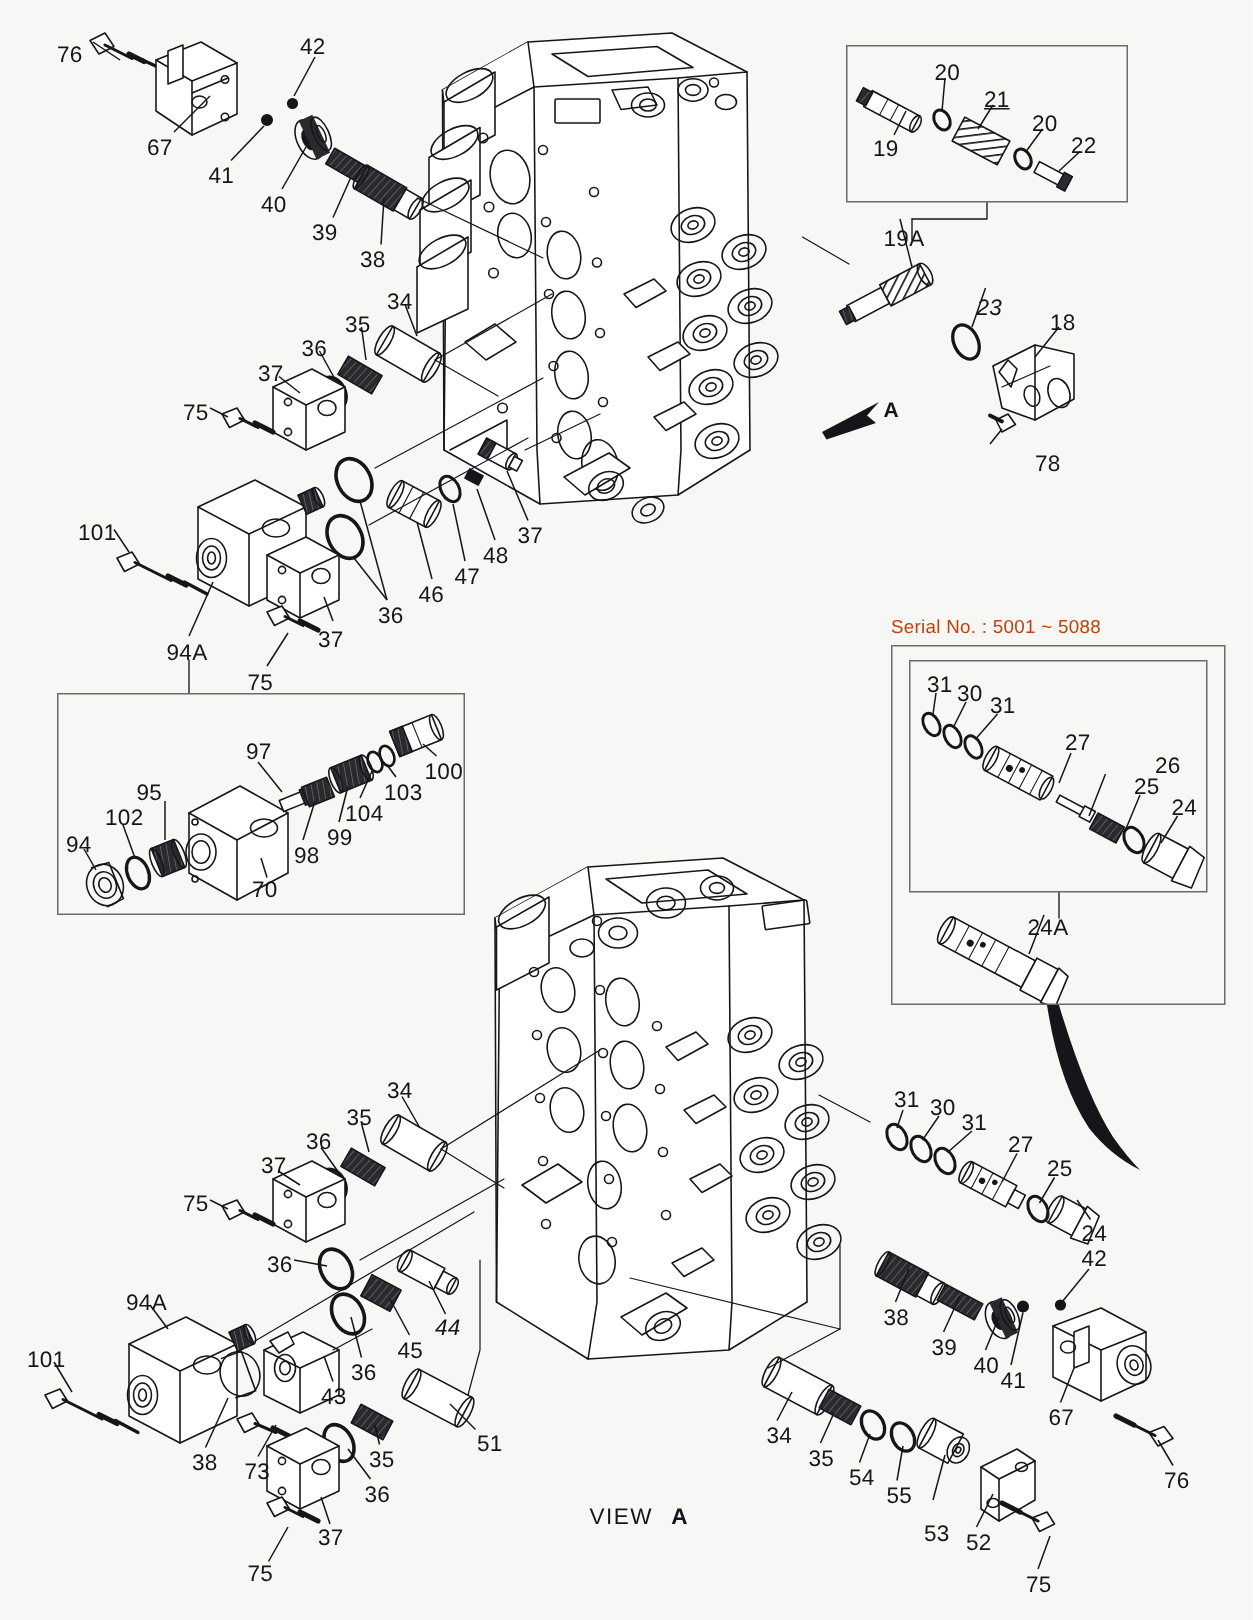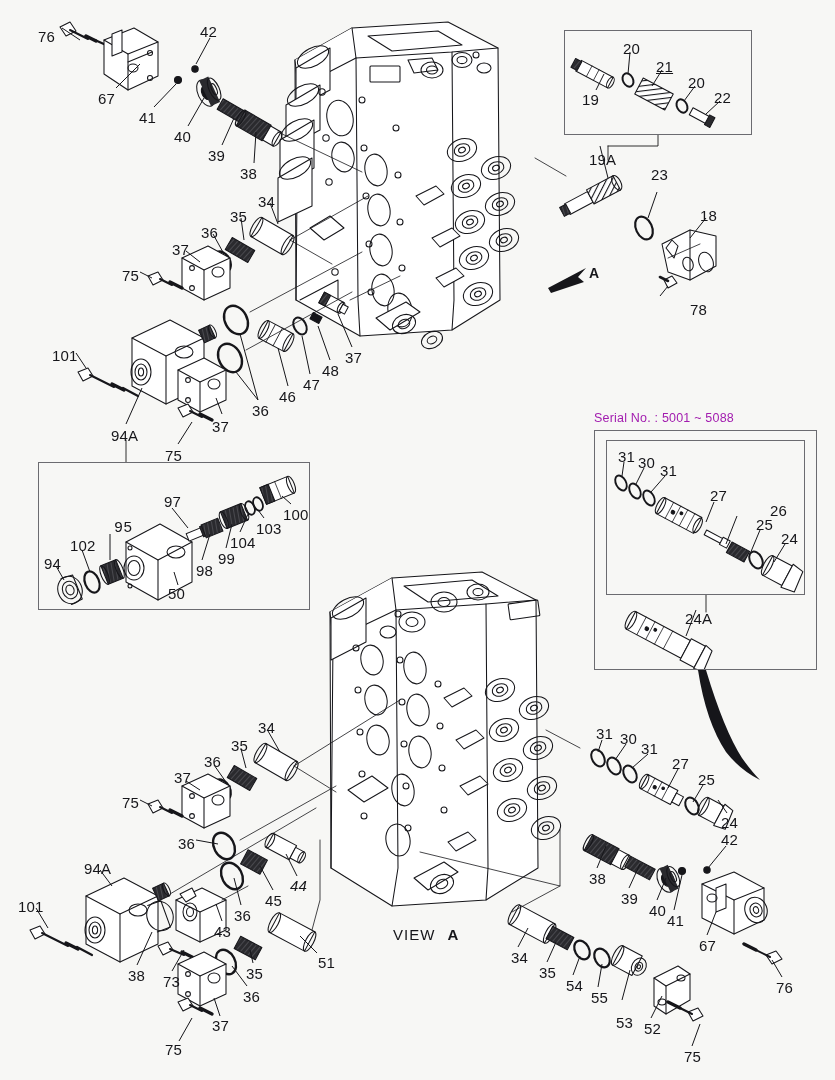--- a/index.html
+++ b/index.html
@@ -16,21 +16,21 @@
     position:absolute;
     font-family:"Liberation Sans",sans-serif;
     font-size:15px;
     color:#16161a;
     white-space:nowrap;
     line-height:1;
     letter-spacing:0.2px;
   }
   .viewlabel{font-size:15px;letter-spacing:1px;}
   .viewlabel b{font-weight:bold;}
-  .serialtxt{font-size:12.5px;color:#a21caf;}
+  .serialtxt{font-size:12.5px;color:#c2410c;}
   .arrowA{font-weight:bold;font-size:14px;}
   .boxframe{
     position:absolute;
     border:1px solid #6b6b70;
     background:transparent;
     box-sizing:border-box;
   }
 </style>
 </head>
 <body>
@@ -869,21 +869,21 @@
     </g>
   </svg>
 
   <div class="boxframe" style="left:564px;top:30px;width:188px;height:105px;"></div>
   <div class="boxframe" style="left:38px;top:462px;width:272px;height:148px;"></div>
   <div class="boxframe" style="left:594px;top:430px;width:223px;height:240px;"></div>
   <div class="boxframe" style="left:606px;top:440px;width:199px;height:155px;"></div>
 
   <div class="lbl serialtxt" style="left:594px;top:412px;">Serial No. : 5001 ~ 5088</div>
 
-  <div class="lbl viewlabel" style="left:393px;top:927px;">
+  <div class="lbl viewlabel" style="left:393px;top:1004px;">
     <span>VIEW</span>
     <b style="margin-left:7px;">A</b>
   </div>
 
   <div class="lbl arrowA" style="left:589px;top:266px;">A</div>
 
   <div class="lbl" style="left:38px;top:29px;">76</div>
   <div class="lbl" style="left:98px;top:91px;">67</div>
   <div class="lbl" style="left:139px;top:110px;">41</div>
   <div class="lbl" style="left:200px;top:24px;">42</div>
@@ -897,35 +897,35 @@
   <div class="lbl" style="left:122px;top:268px;">75</div>
   <div class="lbl" style="left:52px;top:348px;">101</div>
   <div class="lbl" style="left:111px;top:428px;">94A</div>
   <div class="lbl" style="left:212px;top:419px;">37</div>
   <div class="lbl" style="left:165px;top:448px;">75</div>
   <div class="lbl" style="left:252px;top:403px;">36</div>
   <div class="lbl" style="left:279px;top:389px;">46</div>
   <div class="lbl" style="left:303px;top:377px;">47</div>
   <div class="lbl" style="left:322px;top:363px;">48</div>
   <div class="lbl" style="left:345px;top:350px;">37</div>
-  <div class="lbl" style="left:651px;top:167px;">23</div>
+  <div class="lbl" style="left:651px;top:198px;font-style:italic;">23</div>
   <div class="lbl" style="left:700px;top:208px;">18</div>
   <div class="lbl" style="left:690px;top:302px;">78</div>
   <div class="lbl" style="left:589px;top:152px;">19A</div>
 
   <div class="lbl" style="left:582px;top:92px;">19</div>
   <div class="lbl" style="left:623px;top:41px;">20</div>
   <div class="lbl" style="left:656px;top:59px;text-decoration:underline;">21</div>
   <div class="lbl" style="left:688px;top:75px;">20</div>
   <div class="lbl" style="left:714px;top:90px;">22</div>
 
   <div class="lbl" style="left:44px;top:556px;text-align:right;">94</div>
   <div class="lbl" style="left:70px;top:538px;">102</div>
-  <div class="lbl" style="left:114px;top:521px;font-family:Liberation Mono, monospace;">95</div>
-  <div class="lbl" style="left:168px;top:586px;">50</div>
+  <div class="lbl" style="left:91px;top:521px;">95</div>
+  <div class="lbl" style="left:168px;top:586px;">70</div>
   <div class="lbl" style="left:164px;top:494px;">97</div>
   <div class="lbl" style="left:196px;top:563px;">98</div>
   <div class="lbl" style="left:218px;top:551px;">99</div>
   <div class="lbl" style="left:230px;top:535px;">104</div>
   <div class="lbl" style="left:256px;top:521px;">103</div>
   <div class="lbl" style="left:283px;top:507px;">100</div>
 
   <div class="lbl" style="left:618px;top:449px;">31</div>
   <div class="lbl" style="left:638px;top:455px;">30</div>
   <div class="lbl" style="left:660px;top:463px;">31</div>

